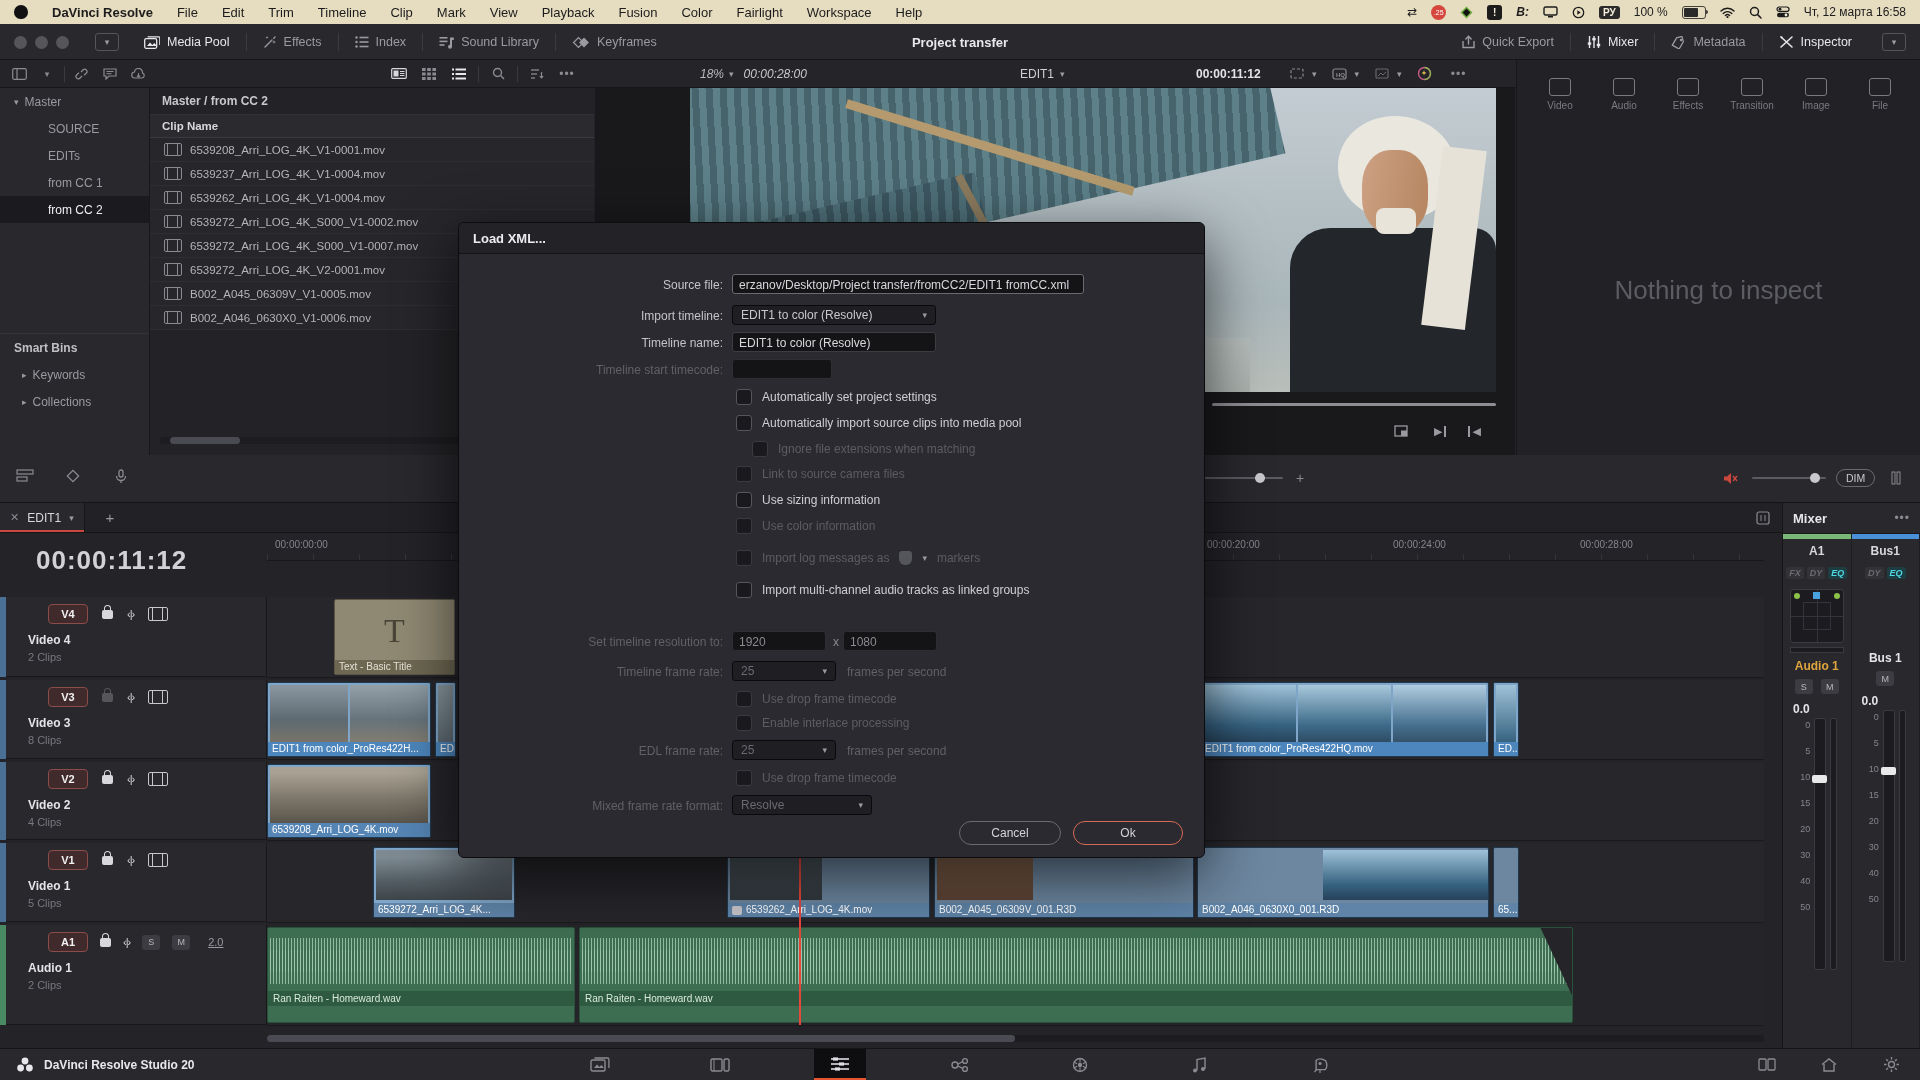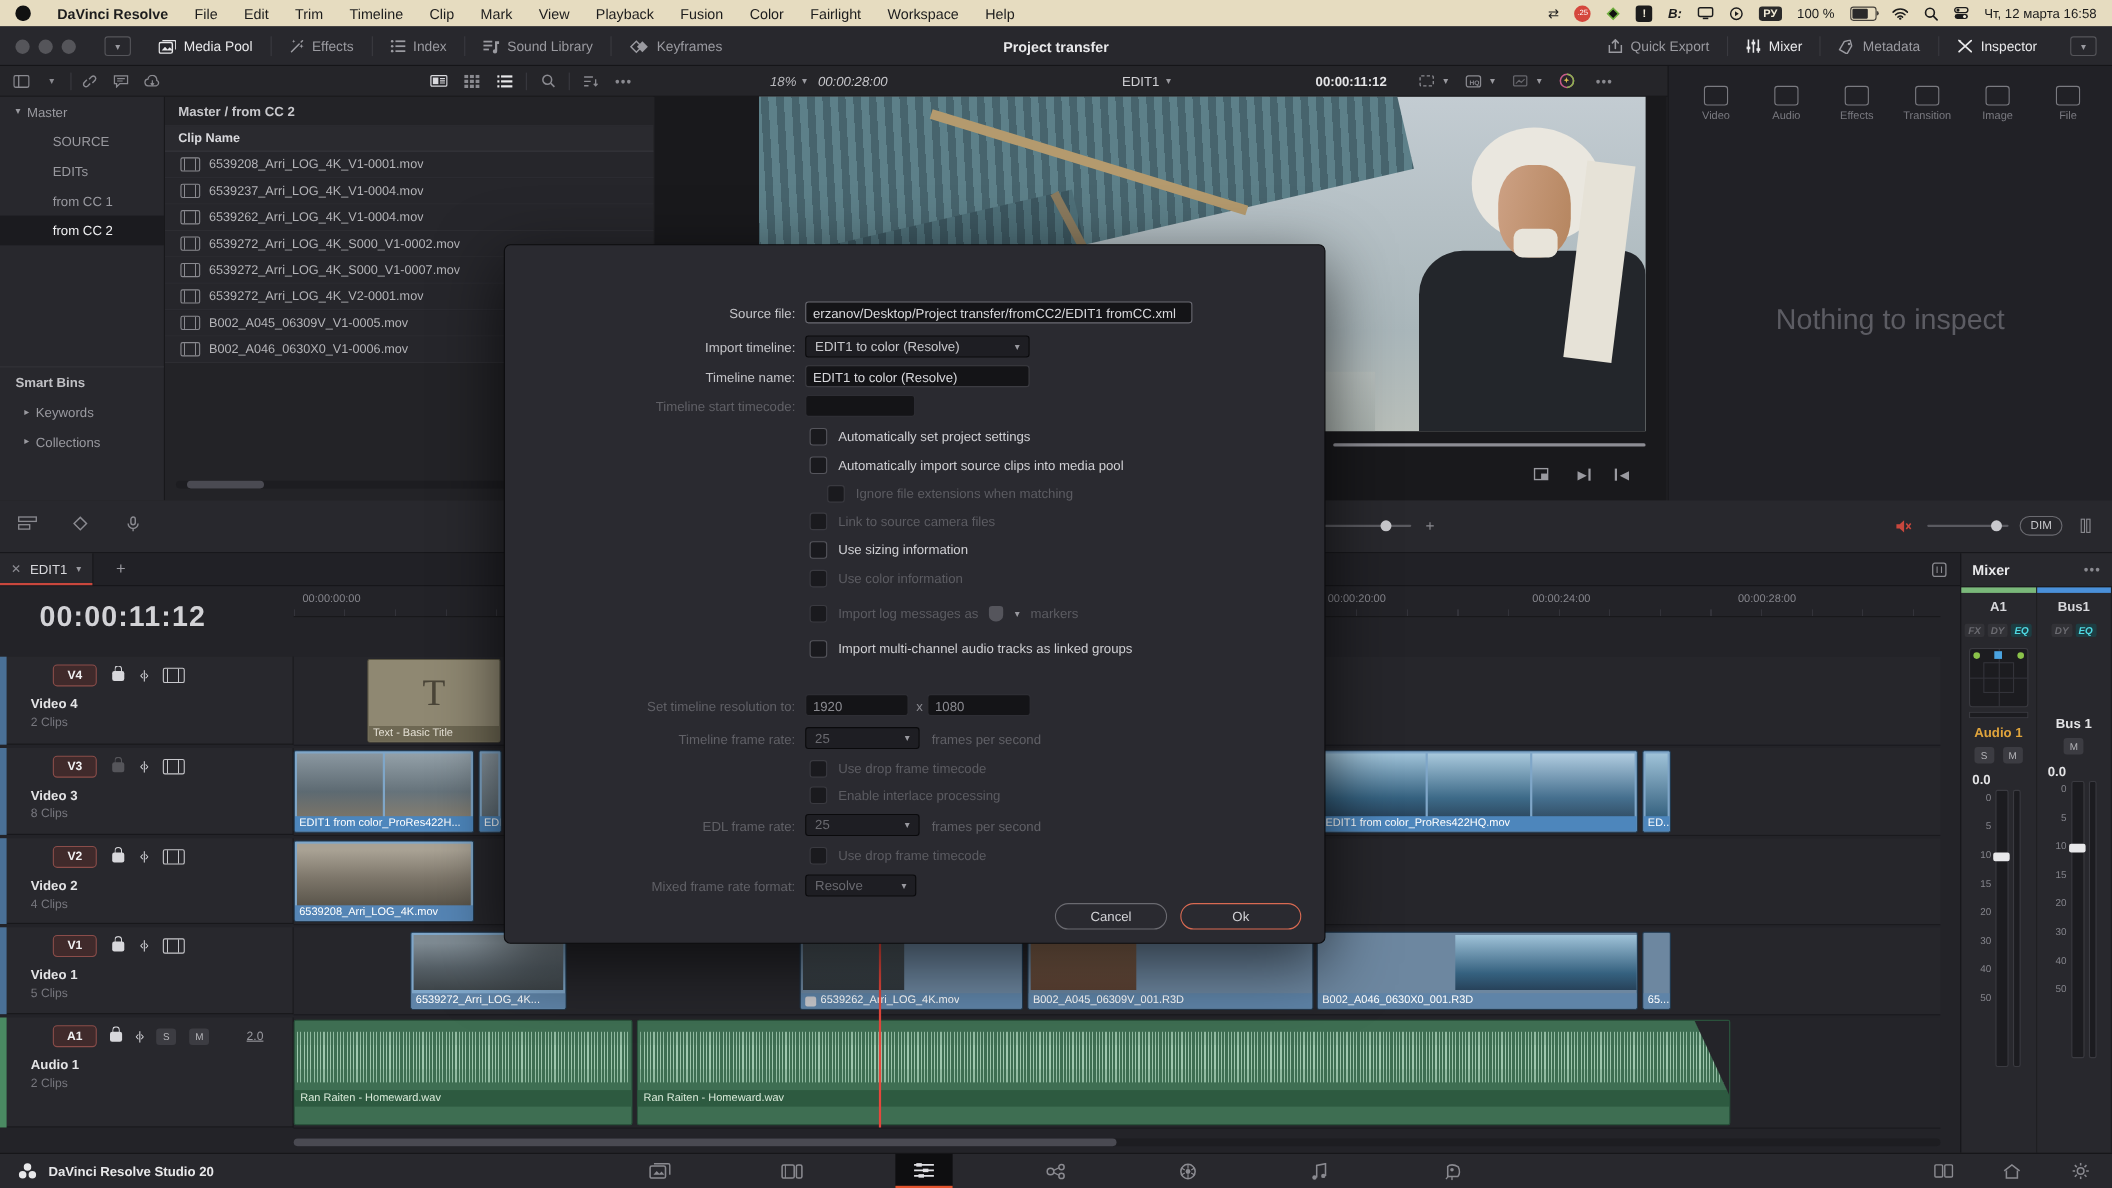--- a/index.html
+++ b/index.html
@@ -752,21 +752,21 @@
     </div>
     <div class="tstrip abs" style="top:310px;height:79px;background:#4a7096;"></div>
 
     <div class="thead abs" style="top:392px;height:100px;">
       <div class="abs flex" style="left:48px;top:7px;gap:12px;">
         <span class="tbadge">A1</span>
         <span class="lockico"></span>
         <span class="autosel">‹|›</span>
         <span class="smbox">S</span>
         <span class="smbox">M</span>
-        <span style="color:#9a9aa0;font-size:11px;margin-left:22px;text-decoration:underline;">2.0</span>
+        <span style="color:#9a9aa0;font-size:11px;margin-left:6px;text-decoration:underline;">2.0</span>
       </div>
       <div class="abs tname" style="left:28px;top:36px;">Audio 1</div>
       <div class="abs tcount" style="left:28px;top:54px;">2 Clips</div>
     </div>
     <div class="lane abs" style="top:392px;height:100px;background:#242429;">
       <div class="aclip" style="left:0;top:2px;width:308px;height:96px;">
         <div class="wave" style="top:10px;height:46px;"></div>
         <div class="wave" style="top:22px;height:22px;opacity:.9;"></div>
         <div class="anbar" style="top:63px;">Ran Raiten - Homeward.wav</div>
       </div>
@@ -861,20 +861,21 @@
           <div class="meter">
               <div class="fhandle" style="top:56px;"></div>
             </div>
           <div class="meter" style="width:5px;"></div>
         </div>
       </div>
     </div>
   </div>
 
   <div class="dialog abs">
+    <div class="dlg-title">Load XML...</div>
 
     <span class="dlbl" style="top:55px;right:481px;left:auto;">Source file:</span>
     <div class="dfield" style="left:273px;top:51px;width:352px;border-color:#6a6a72;">erzanov/Desktop/Project transfer/fromCC2/EDIT1 fromCC.xml</div>
 
     <span class="dlbl" style="top:86px;right:481px;left:auto;">Import timeline:</span>
     <div class="ddrop" style="left:273px;top:82px;width:204px;">
       <span>EDIT1 to color (Resolve)</span>
         <span class="chv">▾</span>
     </div>
 
@@ -947,21 +948,21 @@
         <span class="chv">▾</span>
       </div>
     <span class="abs" style="left:388px;top:521px;color:#606066;">frames per second</span>
 
     <div class="cbrow dim" style="left:277px;top:547px;">
         <span class="cb dim"></span>
         <span>Use drop frame timecode</span>
       </div>
 
     <span class="dlbl dim" style="top:576px;right:481px;left:auto;">Mixed frame rate format:</span>
-    <div class="ddrop dim" style="left:273px;top:572px;width:101px;">
+    <div class="ddrop dim" style="left:273px;top:572px;width:140px;">
         <span>Resolve</span>
         <span class="chv">▾</span>
       </div>
 
     <div class="dlg-btn" style="left:500px;top:598px;width:102px;">Cancel</div>
     <div class="dlg-btn primary" style="left:614px;top:598px;width:110px;">Ok</div>
   </div>
 
   <div class="botbar abs">
     <div class="abs flex" style="left:16px;top:0;height:31px;gap:10px;">

